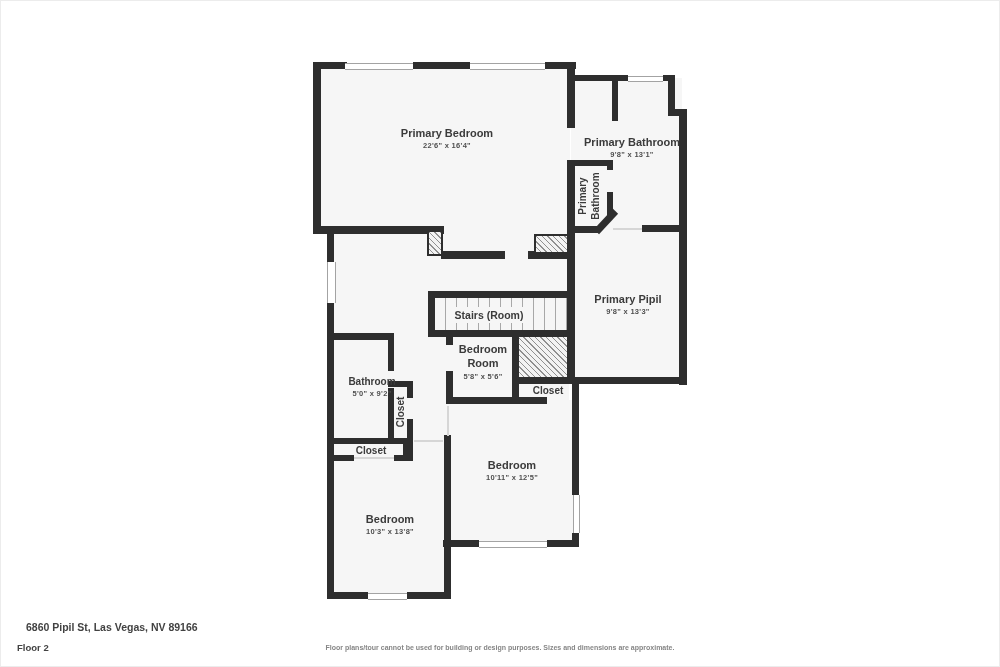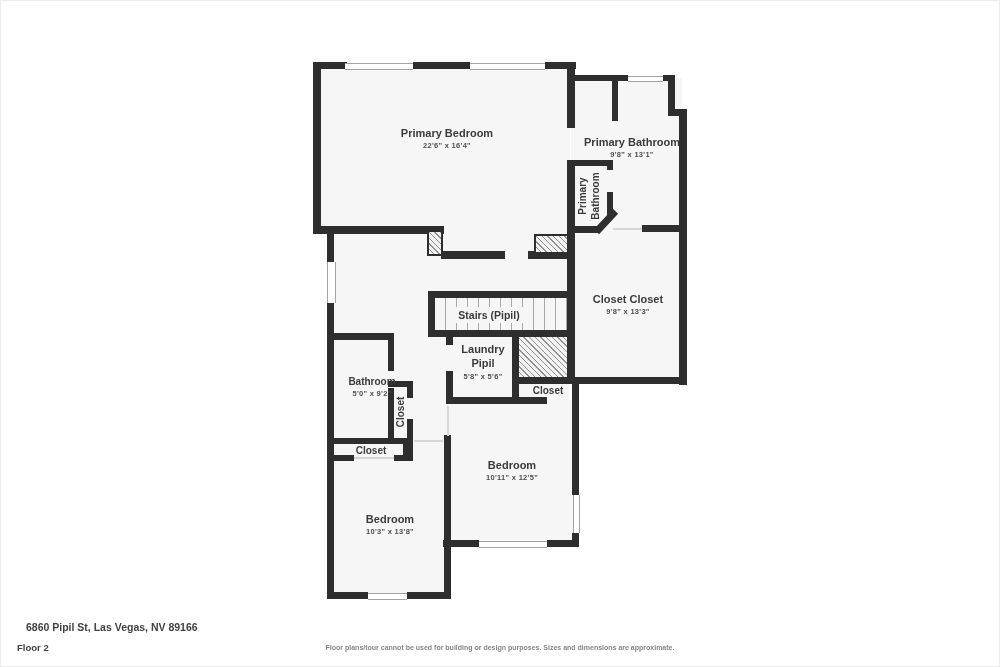--- a/index.html
+++ b/index.html
@@ -144,28 +144,28 @@
     <span class="dims">22'6" x 16'4"</span>
   </div>
   <div class="rlabel" style="left:632px;top:148px">
     <span>Primary Bathroom</span>
     <span class="dims">9'8" x 13'1"</span>
   </div>
   <div class="rlabel vert wrap" style="left:589px;top:196px">
     <span>Primary Bathroom</span>
   </div>
   <div class="rlabel" style="left:628px;top:305px">
-    <span>Closet Closet</span>
+    <span>Primary Pipil</span>
     <span class="dims">9'8" x 13'3"</span>
   </div>
   <div class="stairsLabel" style="left:489px;top:315px">
-    <span>Stairs (Pipil)</span>
+    <span>Stairs (Room)</span>
   </div>
   <div class="rlabel wrap" style="left:483px;top:362px">
-    <span>Laundry Pipil</span>
+    <span>Bedroom Room</span>
     <span class="dims">5'8" x 5'6"</span>
   </div>
   <div class="rlabel small" style="left:548px;top:390px">
     <span>Closet</span>
   </div>
   <div class="rlabel small" style="left:372px;top:387px">
     <span>Bathroom</span>
     <span class="dims">5'0" x 9'2"</span>
   </div>
   <div class="rlabel vert" style="left:400px;top:412px">

